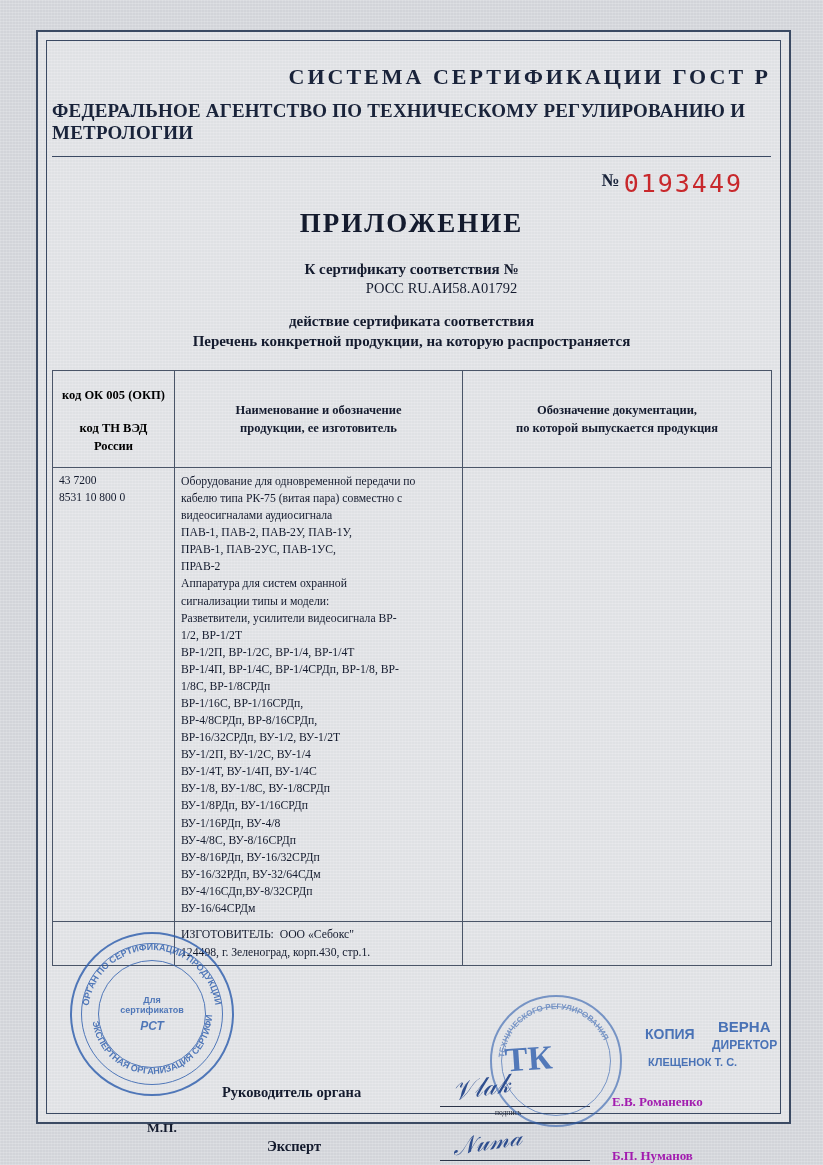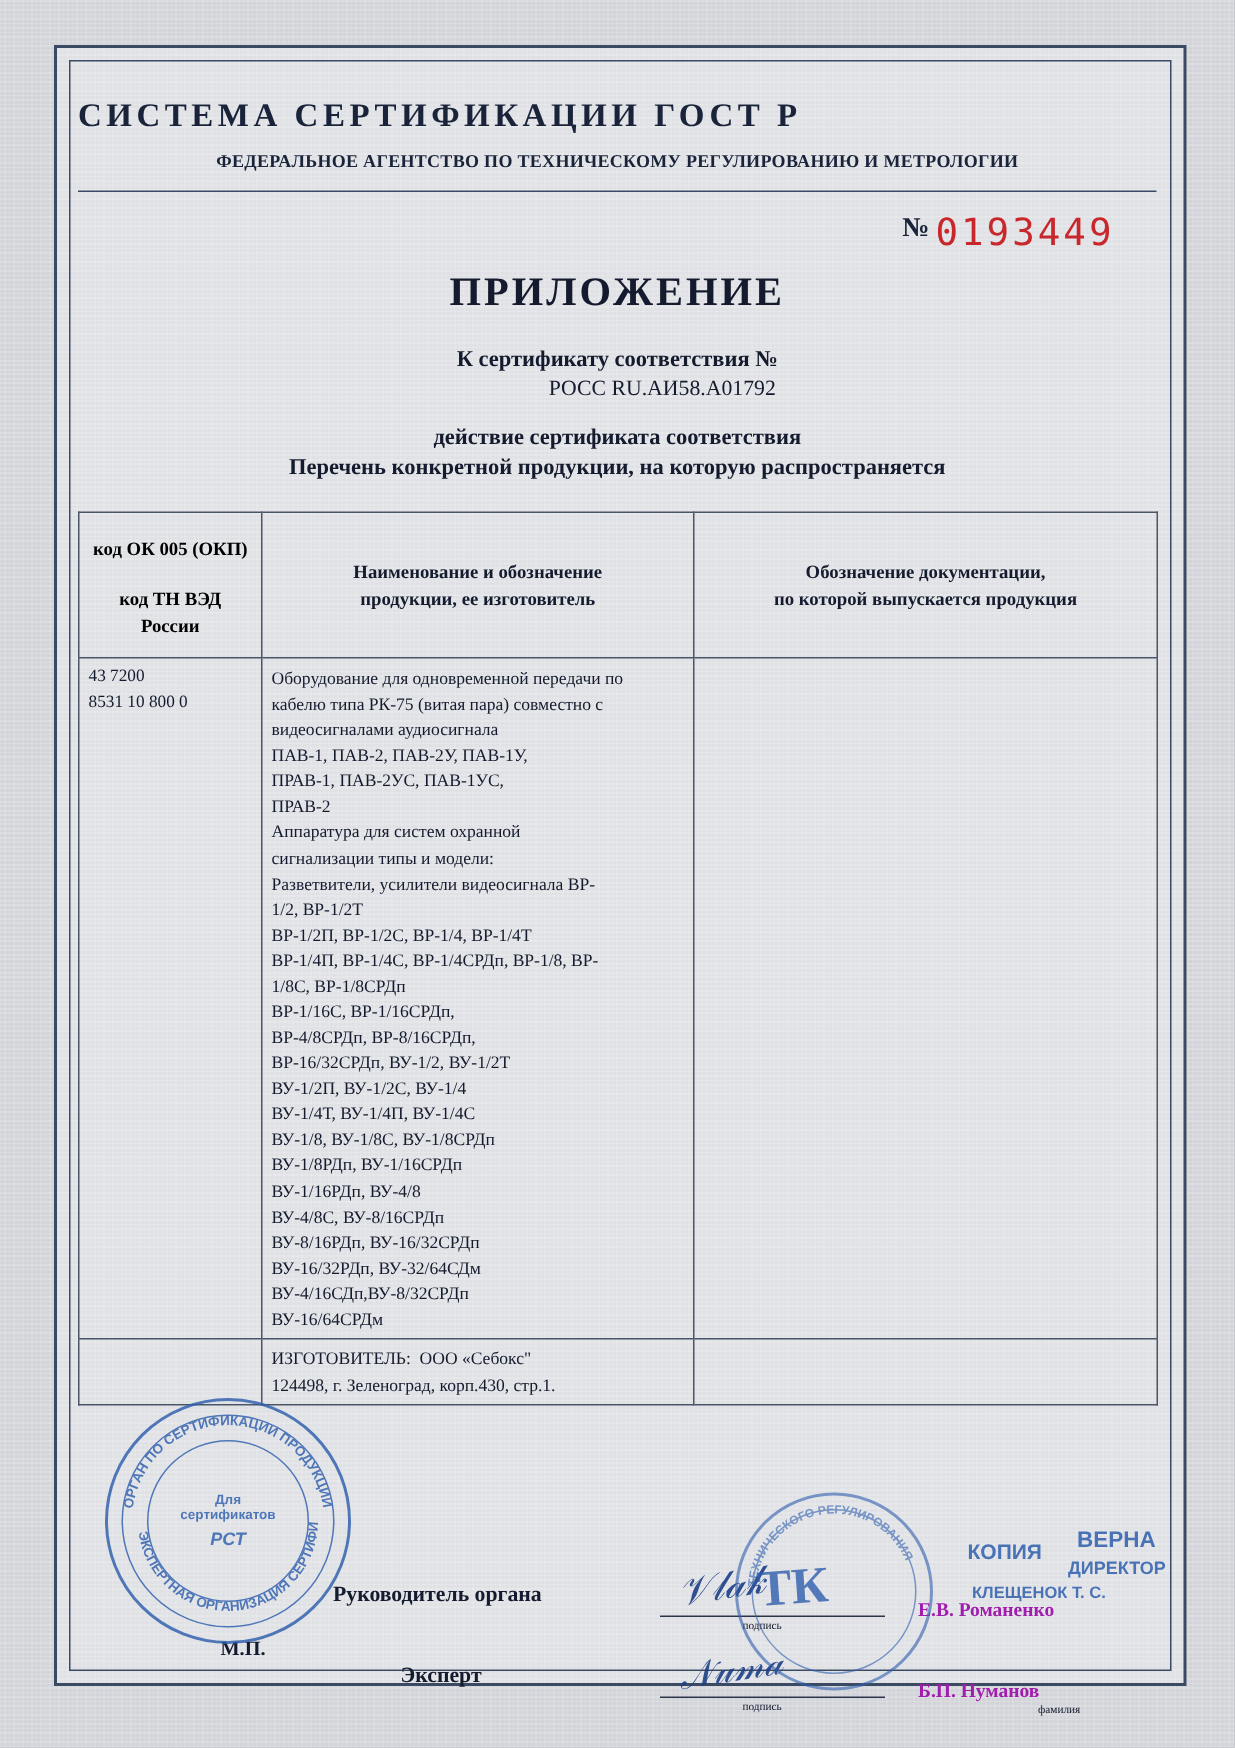--- a/index.html
+++ b/index.html
@@ -45,30 +45,29 @@
     right: 8px; bottom: 8px;
     border: 1px solid #3b4a63;
   }
   .content {
     position: absolute;
     left: 52px; top: 46px;
     width: 719px;
     height: 1058px;
   }
   .hdr1 {
-    text-align: left;
+    text-align: right;
     font-size: 22px;
     font-weight: bold;
     letter-spacing: 3px;
     color: #19233a;
     margin-top: 18px;
   }
   .hdr2 {
-    text-align: center;
-    font-size: 12px;
+    font-size: 19px;
     font-weight: bold;
     color: #19233a;
     margin-top: 10px;
     letter-spacing: 0.2px;
   }
   .rule {
     border-top: 1px solid #3b4a63;
     margin-top: 12px;
   }
   .numline {

